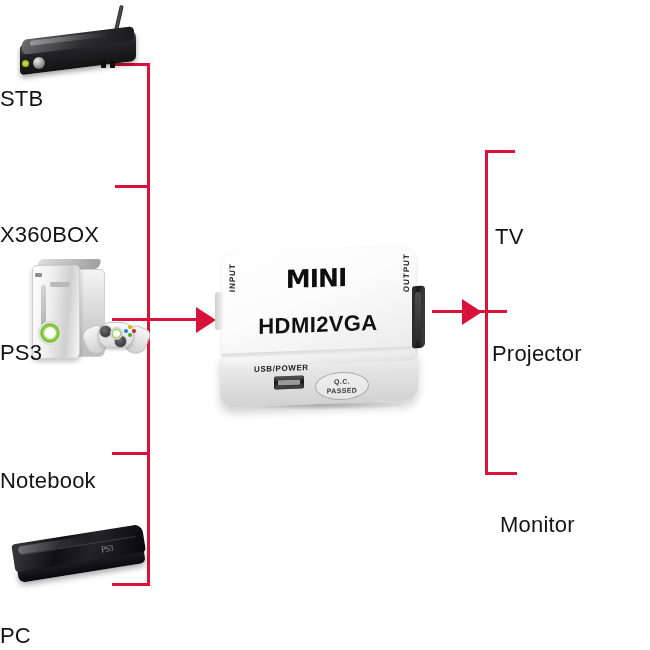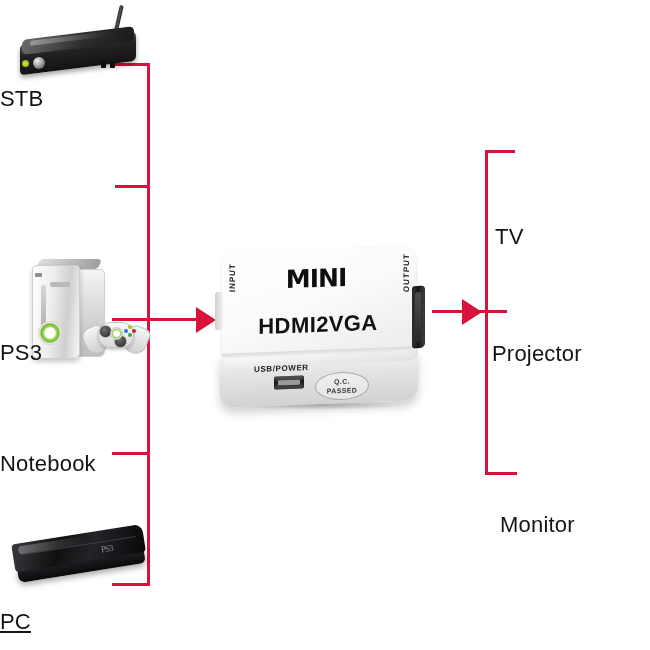--- a/index.html
+++ b/index.html
@@ -203,41 +203,42 @@
       <span class="pad-stick" style="left:30px;top:17px;"></span>
       <span class="pad-guide"></span>
       <span class="pad-btns">
         <i style="left:4px;top:0;background:#d8b400;"></i>
         <i style="left:0;top:4px;background:#1f7ad8;"></i>
         <i style="left:8px;top:4px;background:#c8242a;"></i>
         <i style="left:4px;top:8px;background:#3fa82e;"></i>
       </span>
     </span>
   </div>
+  <div class="caption" style="left:0;width:150px;top:222px;">X360BOX</div>
 
   <div class="abs" style="left:0;top:262px;width:160px;height:100px;">
     <span class="ps3">
       <span class="ps3-front"></span>
       <span class="ps3-top"></span>
       <span class="ps3-gloss"></span>
       <span class="ps3-seam"></span>
       <span class="ps3-logo">PS3</span>
     </span>
   </div>
   <div class="caption" style="left:0;width:140px;top:340px;">PS3</div>
 
   <div class="abs" style="left:0;top:392px;width:165px;height:95px;">
     
   </div>
-  <div class="caption" style="left:0;width:160px;top:451px;">Notebook</div>
+  <div class="caption" style="left:0;width:160px;top:468px;">Notebook</div>
 
   <div class="abs" style="left:0;top:500px;width:175px;height:105px;">
     
   </div>
-  <div class="caption" style="left:0;width:160px;top:609px;text-decoration:underline;">PC</div>
+  <div class="caption" style="left:0;width:160px;top:623px;">PC</div>
 
   <div class="conv">
     <span class="conv-shadow"></span>
     <span class="conv-face"></span>
     <span class="conv-top"></span>
     <span class="conv-lip"></span>
     <span class="conv-hdmi"></span>
     <span class="conv-vga"></span>
     <span class="conv-mini">MINI</span>
     <span class="conv-model">HDMI2VGA</span>

